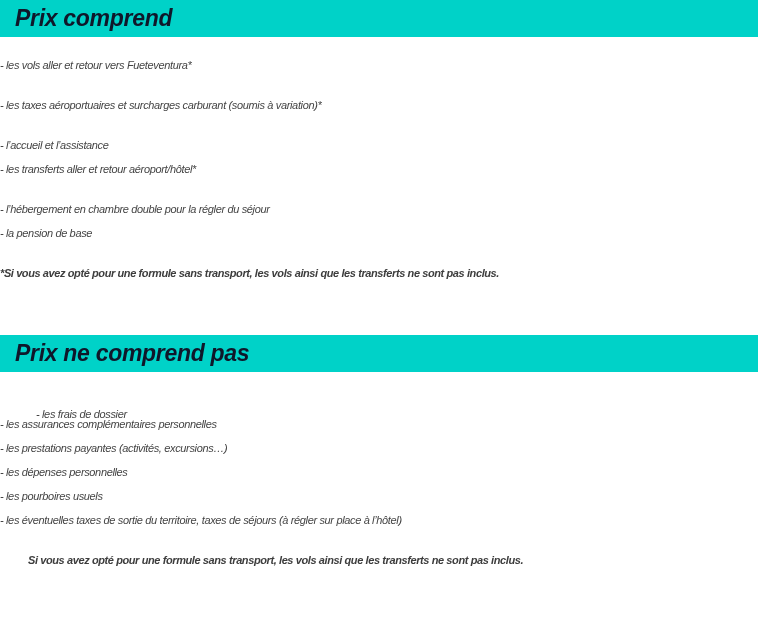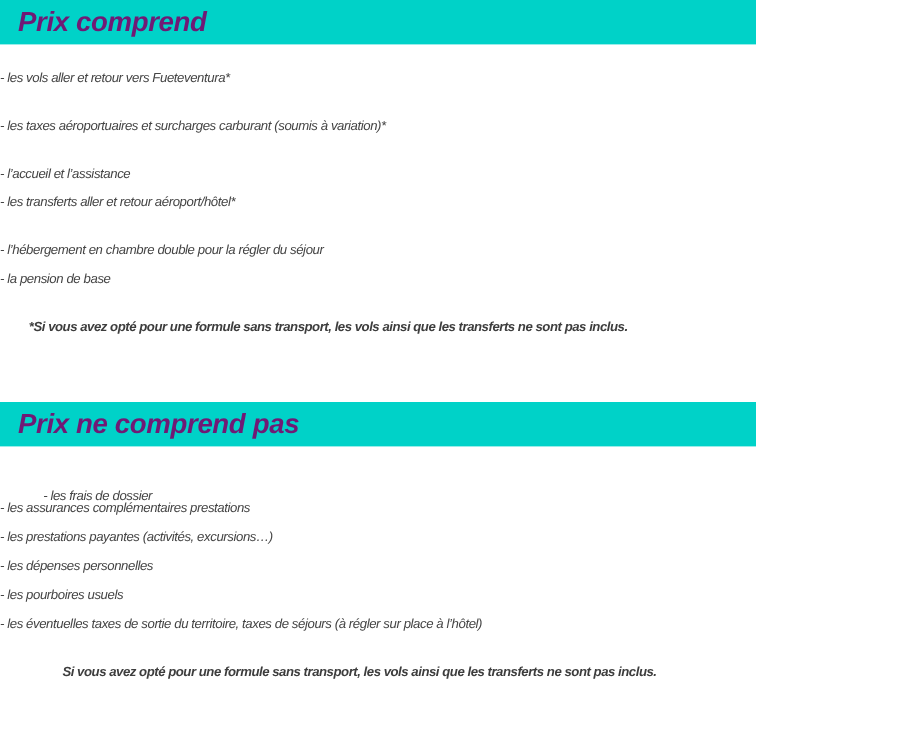--- a/index.html
+++ b/index.html
@@ -1,47 +1,47 @@
 <!DOCTYPE html>
 <html><head>
 <meta charset="utf-8">
 <style>
   html, body { margin: 0; padding: 0; background: #ffffff; }
   body { width: 758px; height: 628px; overflow: hidden; position: relative;
          font-family: "Liberation Sans", "DejaVu Sans", sans-serif; }
   .section-header {
-    position: absolute; left: 0; width: 630px; height: 37px;
-    background: #00d2c8; color: #701a75;
+    position: absolute; left: 0; width: 758px; height: 37px;
+    background: #00d2c8; color: #0f172a;
     font-style: italic; font-weight: bold; font-size: 23px;
     line-height: 37px; padding-left: 15px; box-sizing: border-box;
     letter-spacing: -0.3px;
   }
   .line {
     position: absolute; left: 0; white-space: nowrap;
     font-style: italic; font-size: 11px; color: #444444;
     line-height: 18px; letter-spacing: -0.35px;
   }
-  .line.bold { font-weight: bold; color: #3d3d3d; letter-spacing: -0.4px; padding-left: 24px; }
+  .line.bold { font-weight: bold; color: #3d3d3d; letter-spacing: -0.4px; }
 </style>
 </head>
 <body>
 
 <section>
   <div class="section-header" style="top:0;">Prix comprend</div>
   <div class="line" style="top:56px;">- les vols aller et retour vers Fueteventura*</div>
   <div class="line" style="top:96px;">- les taxes aéroportuaires et surcharges carburant (soumis à variation)*</div>
   <div class="line" style="top:136px;">- l’accueil et l’assistance</div>
   <div class="line" style="top:160px;">- les transferts aller et retour aéroport/hôtel*</div>
   <div class="line" style="top:200px;">- l’hébergement en chambre double pour la régler du séjour</div>
   <div class="line" style="top:224px;">- la pension de base</div>
   <div class="line bold" style="top:264px;">*Si vous avez opté pour une formule sans transport, les vols ainsi que les transferts ne sont pas inclus.</div>
 </section>
 
 <section>
   <div class="section-header" style="top:335px;">Prix ne comprend pas</div>
   <div class="line" style="top:405px;margin-left:36px;">- les frais de dossier</div>
-  <div class="line" style="top:415px;">- les assurances complémentaires prestations</div>
+  <div class="line" style="top:415px;">- les assurances complémentaires personnelles</div>
   <div class="line" style="top:439px;">- les prestations payantes (activités, excursions…)</div>
   <div class="line" style="top:463px;">- les dépenses personnelles</div>
   <div class="line" style="top:487px;">- les pourboires usuels</div>
   <div class="line" style="top:511px;">- les éventuelles taxes de sortie du territoire, taxes de séjours (à régler sur place à l’hôtel)</div>
   <div class="line bold" style="top:551px;margin-left:28px;">Si vous avez opté pour une formule sans transport, les vols ainsi que les transferts ne sont pas inclus.</div>
 </section>
 
 </body></html>

